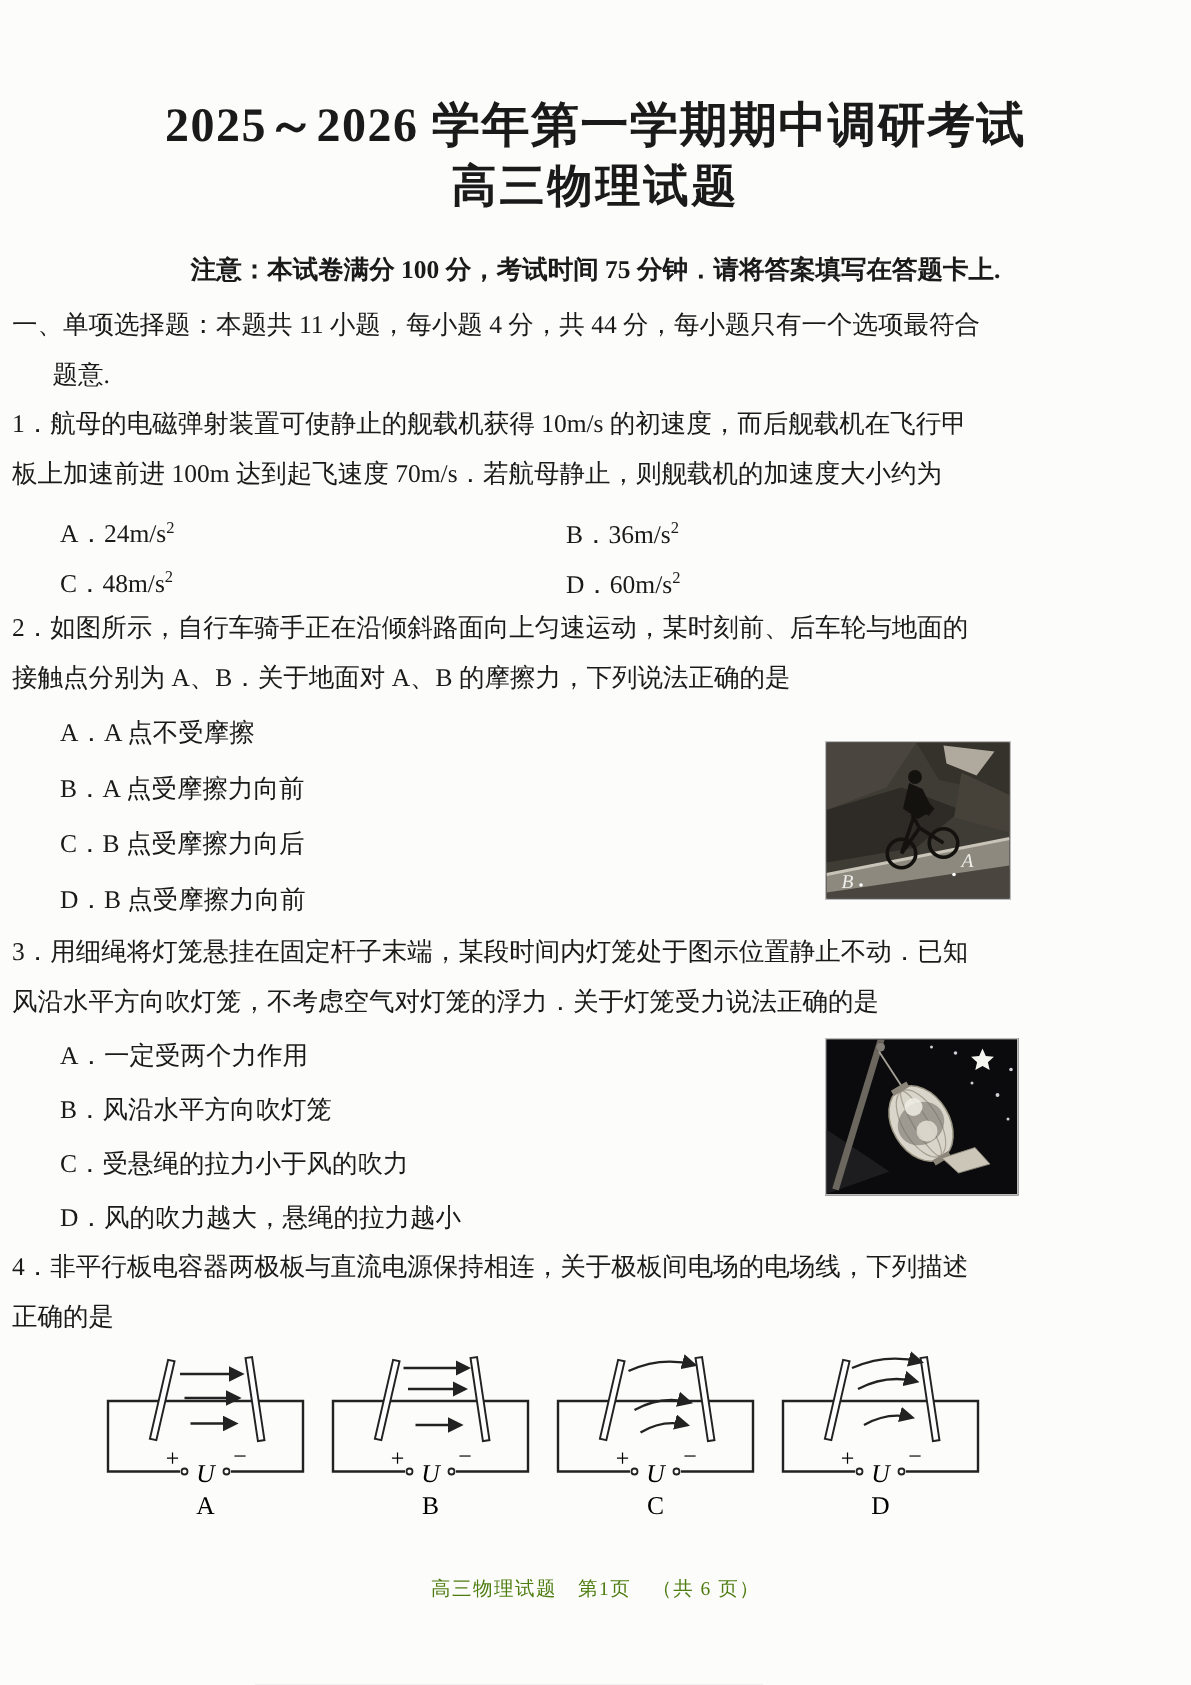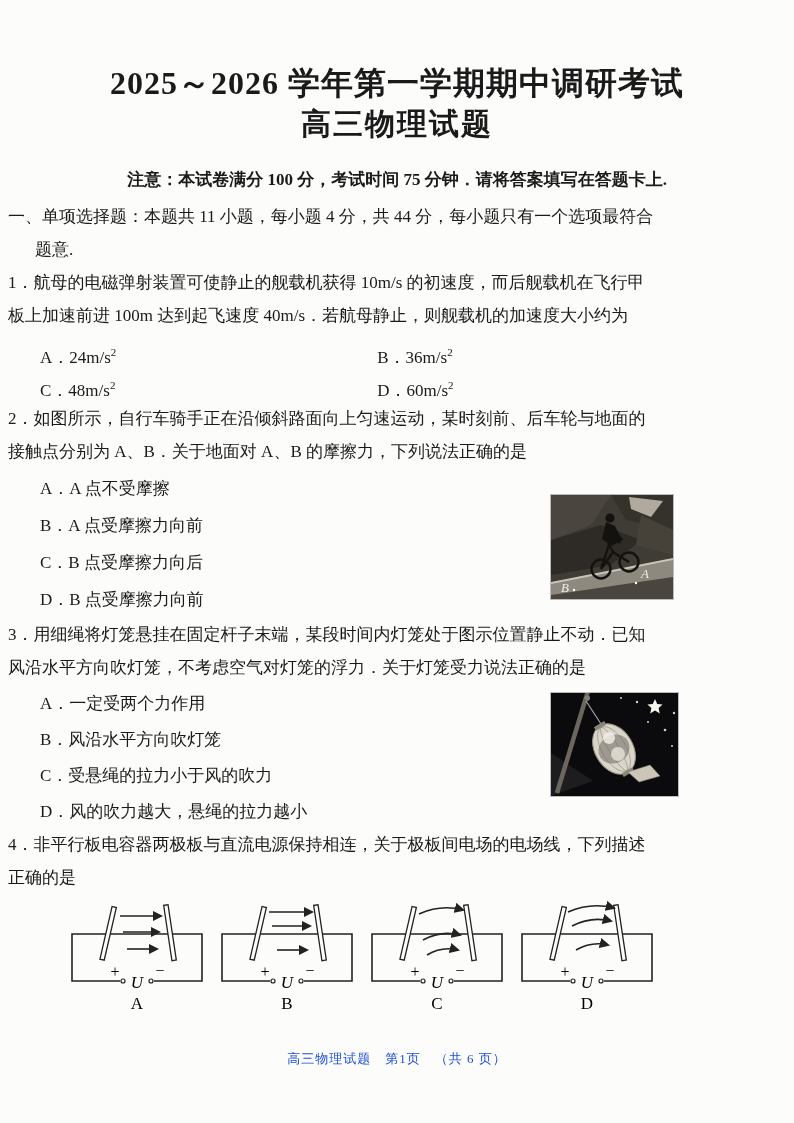--- a/index.html
+++ b/index.html
@@ -20,38 +20,38 @@
   .indent{padding-left:27px;}
   .opt{padding-left:32px;}
   .opt2col .col1{display:inline-block;width:333px;}
   sup{font-size:11px;}
   .photo{position:absolute;border:1px solid #bbb;background:#111;}
   .photo-cyclist{left:550px;top:494px;}
   .photo-lantern{left:550px;top:692px;}
   .diagrams{position:absolute;left:62px;top:896px;display:flex;}
   .diagram{width:150px;height:118px;}
   .footer{position:absolute;top:1050px;left:0;width:100%;text-align:center;
-    font-size:13px;color:#1d4ed8;letter-spacing:1px;}
+    font-size:13px;color:#4d7c0f;letter-spacing:1px;}
   svg text{font-family:"Liberation Serif","DejaVu Serif",serif;}
 </style>
 </head>
 <body>
 
 <div class="page">
 
   <div class="title">2025～2026 学年第一学期期中调研考试</div>
   <div class="subtitle">高三物理试题</div>
   <div class="notice">注意：本试卷满分 100 分，考试时间 75 分钟．请将答案填写在答题卡上.</div>
 
   <div class="body">
     <div class="line bold">一、单项选择题：本题共 11 小题，每小题 4 分，共 44 分，每小题只有一个选项最符合</div>
     <div class="line bold indent">题意.</div>
 
     <div class="line">1．航母的电磁弹射装置可使静止的舰载机获得 10m/s 的初速度，而后舰载机在飞行甲</div>
-    <div class="line">板上加速前进 100m 达到起飞速度 40m/s．若航母静止，则舰载机的加速度大小约为</div>
+    <div class="line">板上加速前进 100m 达到起飞速度 70m/s．若航母静止，则舰载机的加速度大小约为</div>
     <div class="line opt opt2col" style="margin-top:4px">
       <span class="col1"><span>A．</span><span>24m/s</span><sup>2</sup></span>
       <span><span>B．</span><span>36m/s</span><sup>2</sup></span>
     </div>
     <div class="line opt opt2col">
       <span class="col1"><span>C．</span><span>48m/s</span><sup>2</sup></span>
       <span><span>D．</span><span>60m/s</span><sup>2</sup></span>
     </div>
 
     <div class="line" style="">2．如图所示，自行车骑手正在沿倾斜路面向上匀速运动，某时刻前、后车轮与地面的</div>

